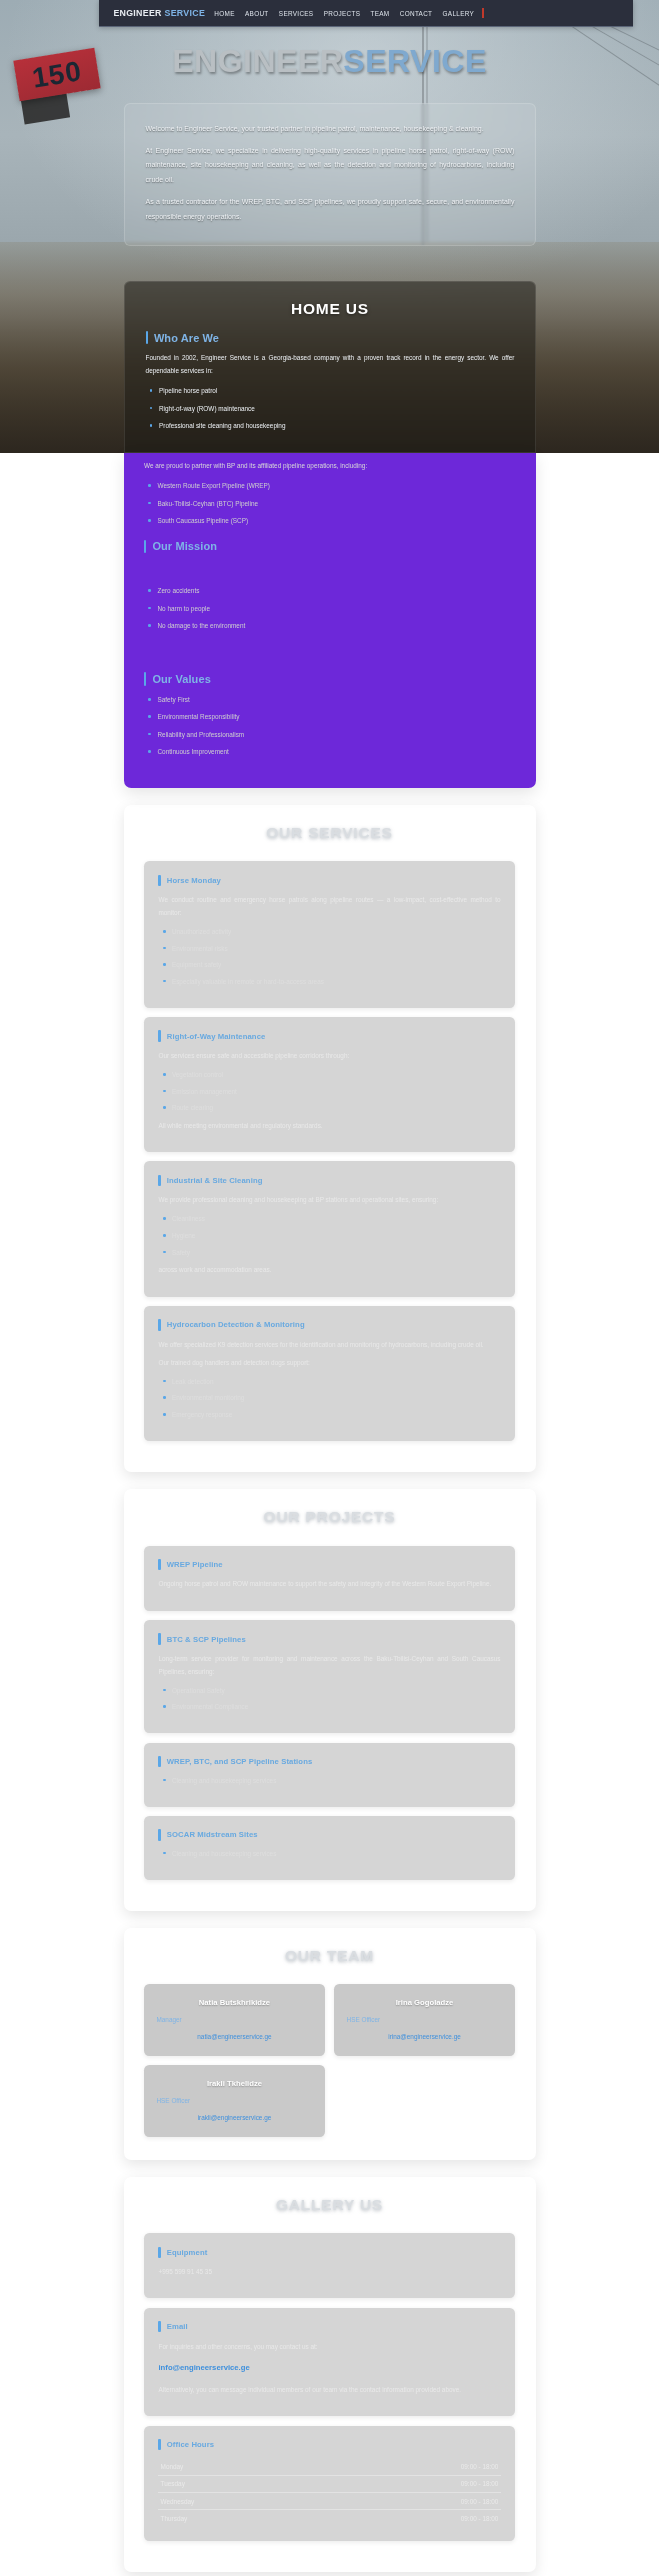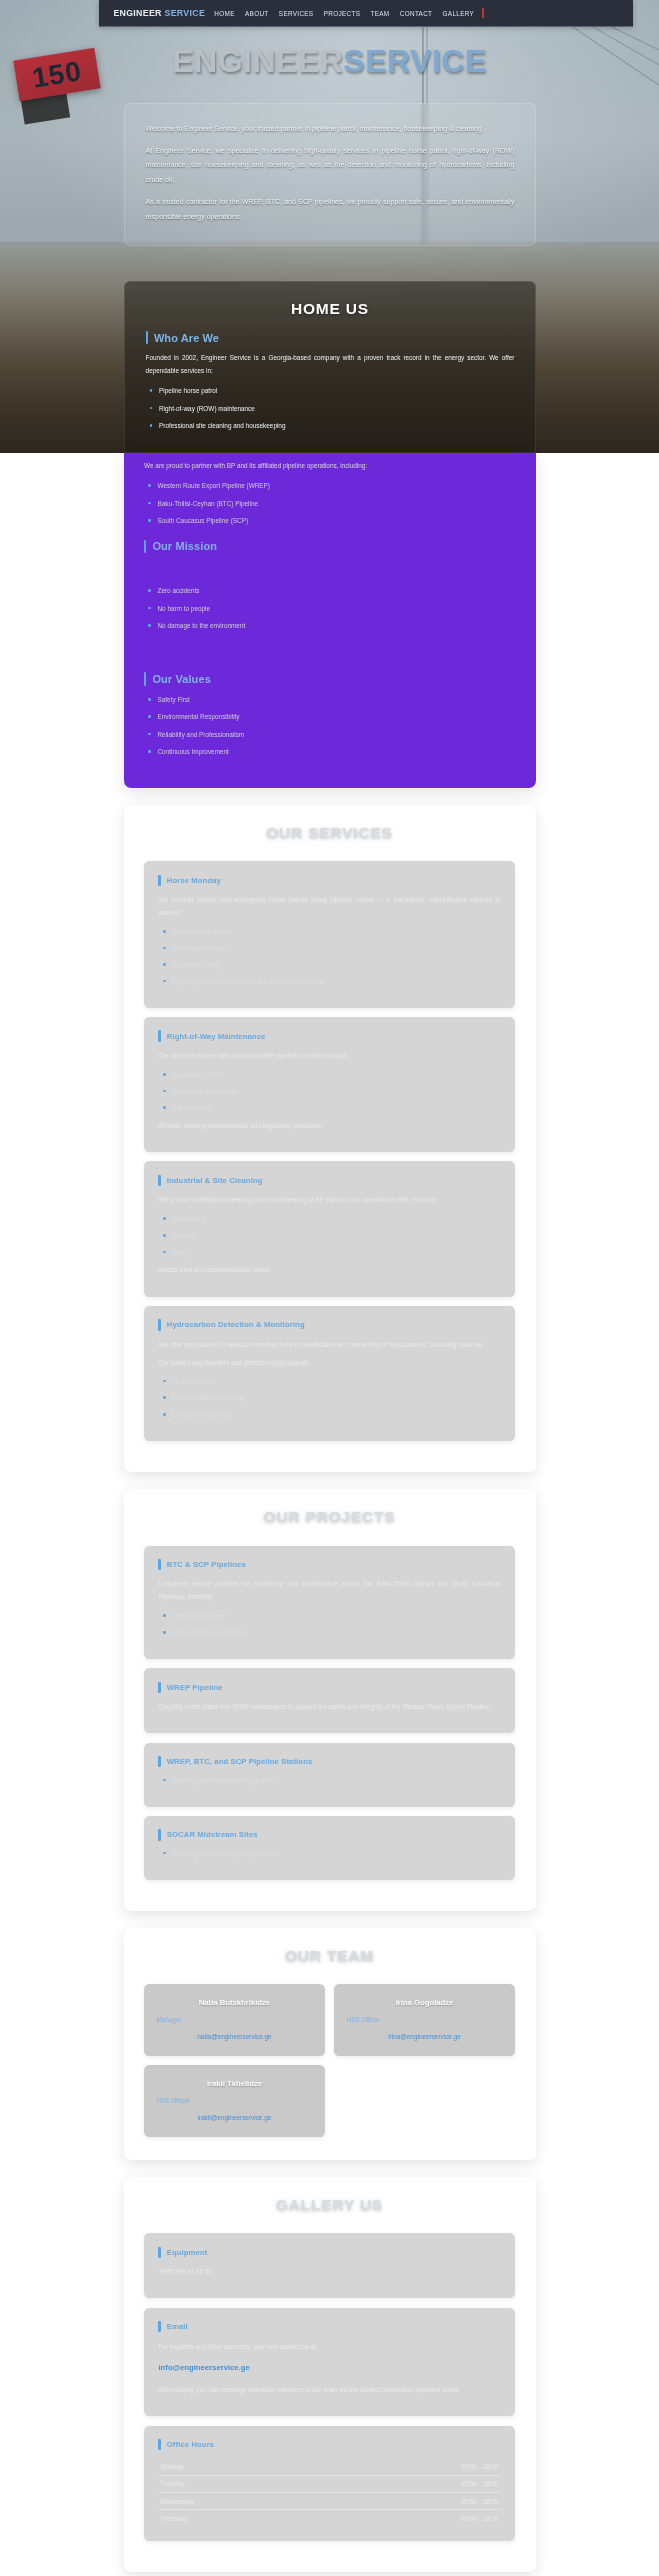--- a/index.html
+++ b/index.html
@@ -389,35 +389,35 @@
     </ul>
   </div>
 </div>
 
 <div class="panel">
   <div class="section-title">OUR PROJECTS</div>
 
   <div class="card">
     <div class="sub-head">
       <div class="bar"></div>
+      <h3>WREP Pipeline</h3>
+    </div>
+    <p>Ongoing horse patrol and ROW maintenance to support the safety and integrity of the Western Route Export Pipeline.</p>
+  </div>
+
+  <div class="card">
+    <div class="sub-head">
+      <div class="bar"></div>
       <h3>BTC &amp; SCP Pipelines</h3>
     </div>
     <p>Long-term service provider for monitoring and maintenance across the Baku-Tbilisi-Ceyhan and South Caucasus Pipelines, ensuring:</p>
     <ul>
       <li>Operational Safety</li>
       <li>Environmental Compliance</li>
     </ul>
-  </div>
-
-  <div class="card">
-    <div class="sub-head">
-      <div class="bar"></div>
-      <h3>WREP Pipeline</h3>
-    </div>
-    <p>Ongoing horse patrol and ROW maintenance to support the safety and integrity of the Western Route Export Pipeline.</p>
   </div>
 
   <div class="card">
     <div class="sub-head">
       <div class="bar"></div>
       <h3>WREP, BTC, and SCP Pipeline Stations</h3>
     </div>
     <ul style="margin-top:2.1px;">
       <li>Cleaning and housekeeping services</li>
     </ul>

